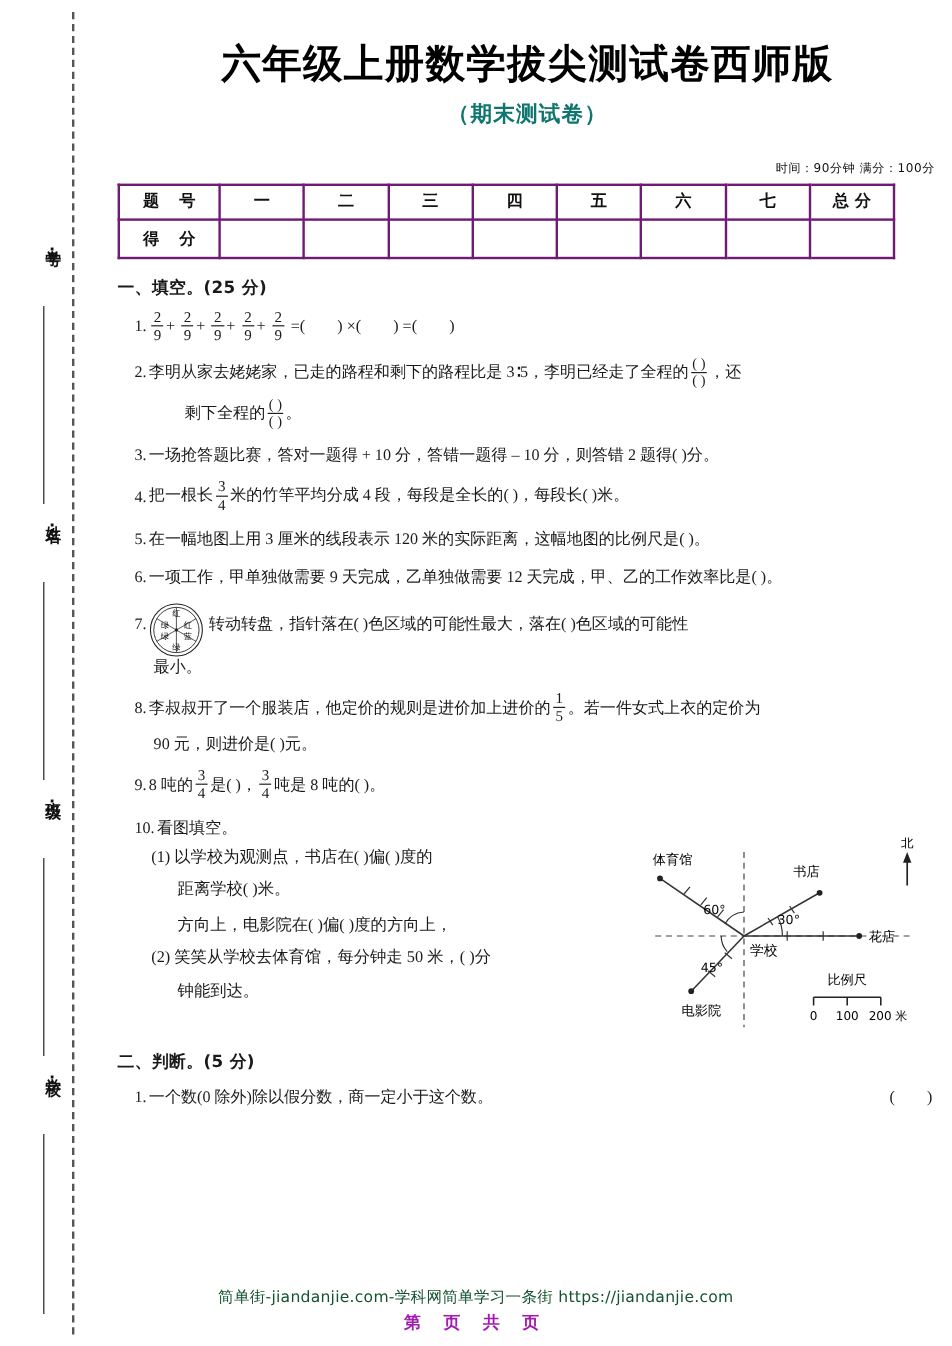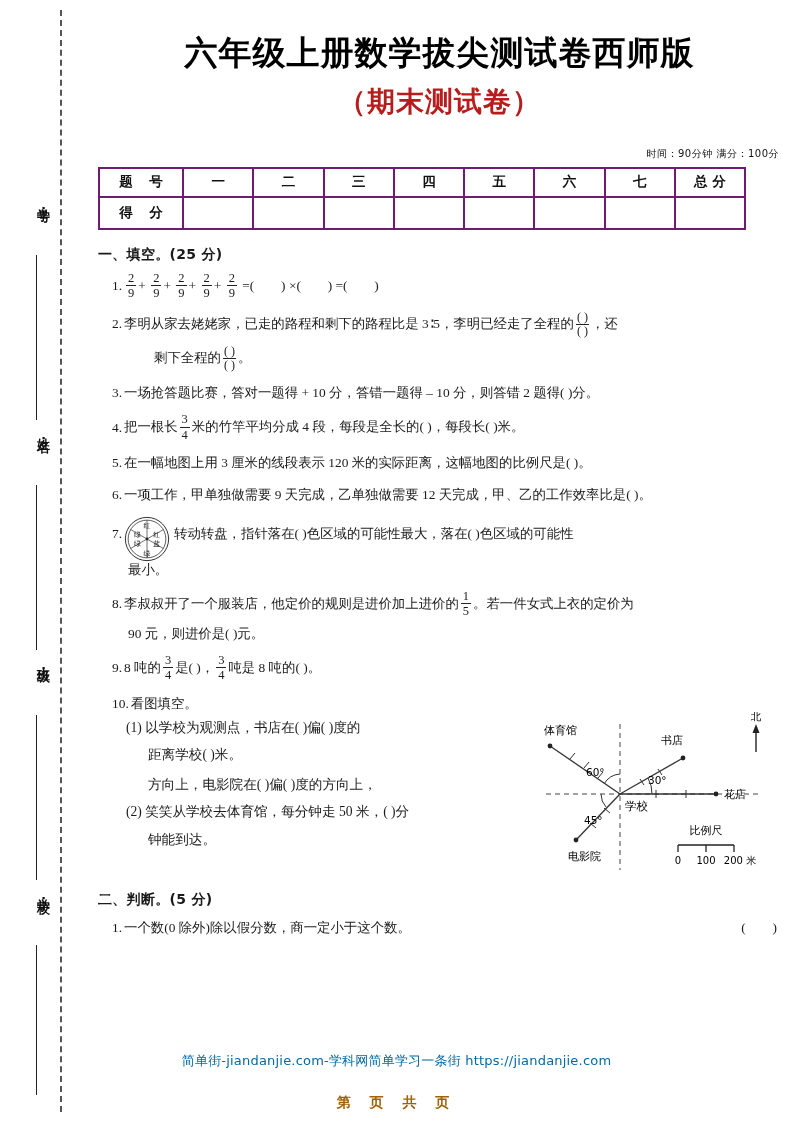--- a/index.html
+++ b/index.html
@@ -57,25 +57,25 @@
   .title-main {
     font-family: "DejaVu Sans", sans-serif;
     font-size: 33px;
     font-weight: bold;
     letter-spacing: 1px;
     line-height: 1.18;
     color: #000;
   }
   .title-sub {
     font-family: Liberation Serif, serif;
-    font-size: 28px;
+    font-size: 18px;
     font-weight: bold;
     letter-spacing: 1px;
     margin-top: 10px;
-    color: #b91c1c;
+    color: #0f766e;
   }
 
   .exam-meta {
     font-family: "DejaVu Sans", sans-serif;
     font-size: 10px;
     text-align: right;
     margin: 26px 14px 6px 0;
     letter-spacing: 0.5px;
     color: #111;
   }
@@ -173,30 +173,30 @@
   
   #footer {
     position: absolute;
     left: 0; bottom: 10px;
     width: 793px;
     text-align: center;
   }
   .watermark {
     font-family: "DejaVu Sans", sans-serif;
     font-size: 13px;
-    color: #0369a1;
+    color: #14532d;
     letter-spacing: 0.2px;
   }
   .page-no {
     font-family: "DejaVu Sans", sans-serif;
     font-size: 14px;
     font-weight: bold;
-    color: #a16207;
+    color: #a21caf;
     letter-spacing: 7px;
-    margin-top: 24px;
+    margin-top: 4px;
   }
   svg text { font-family: "DejaVu Sans", sans-serif; }
 </style>
 </head>
 <body>
 
 <div id="seal-area">
   <div class="seal-dashed"></div>
 
   <div class="seal-label" style="top:198px;">学号:</div>

